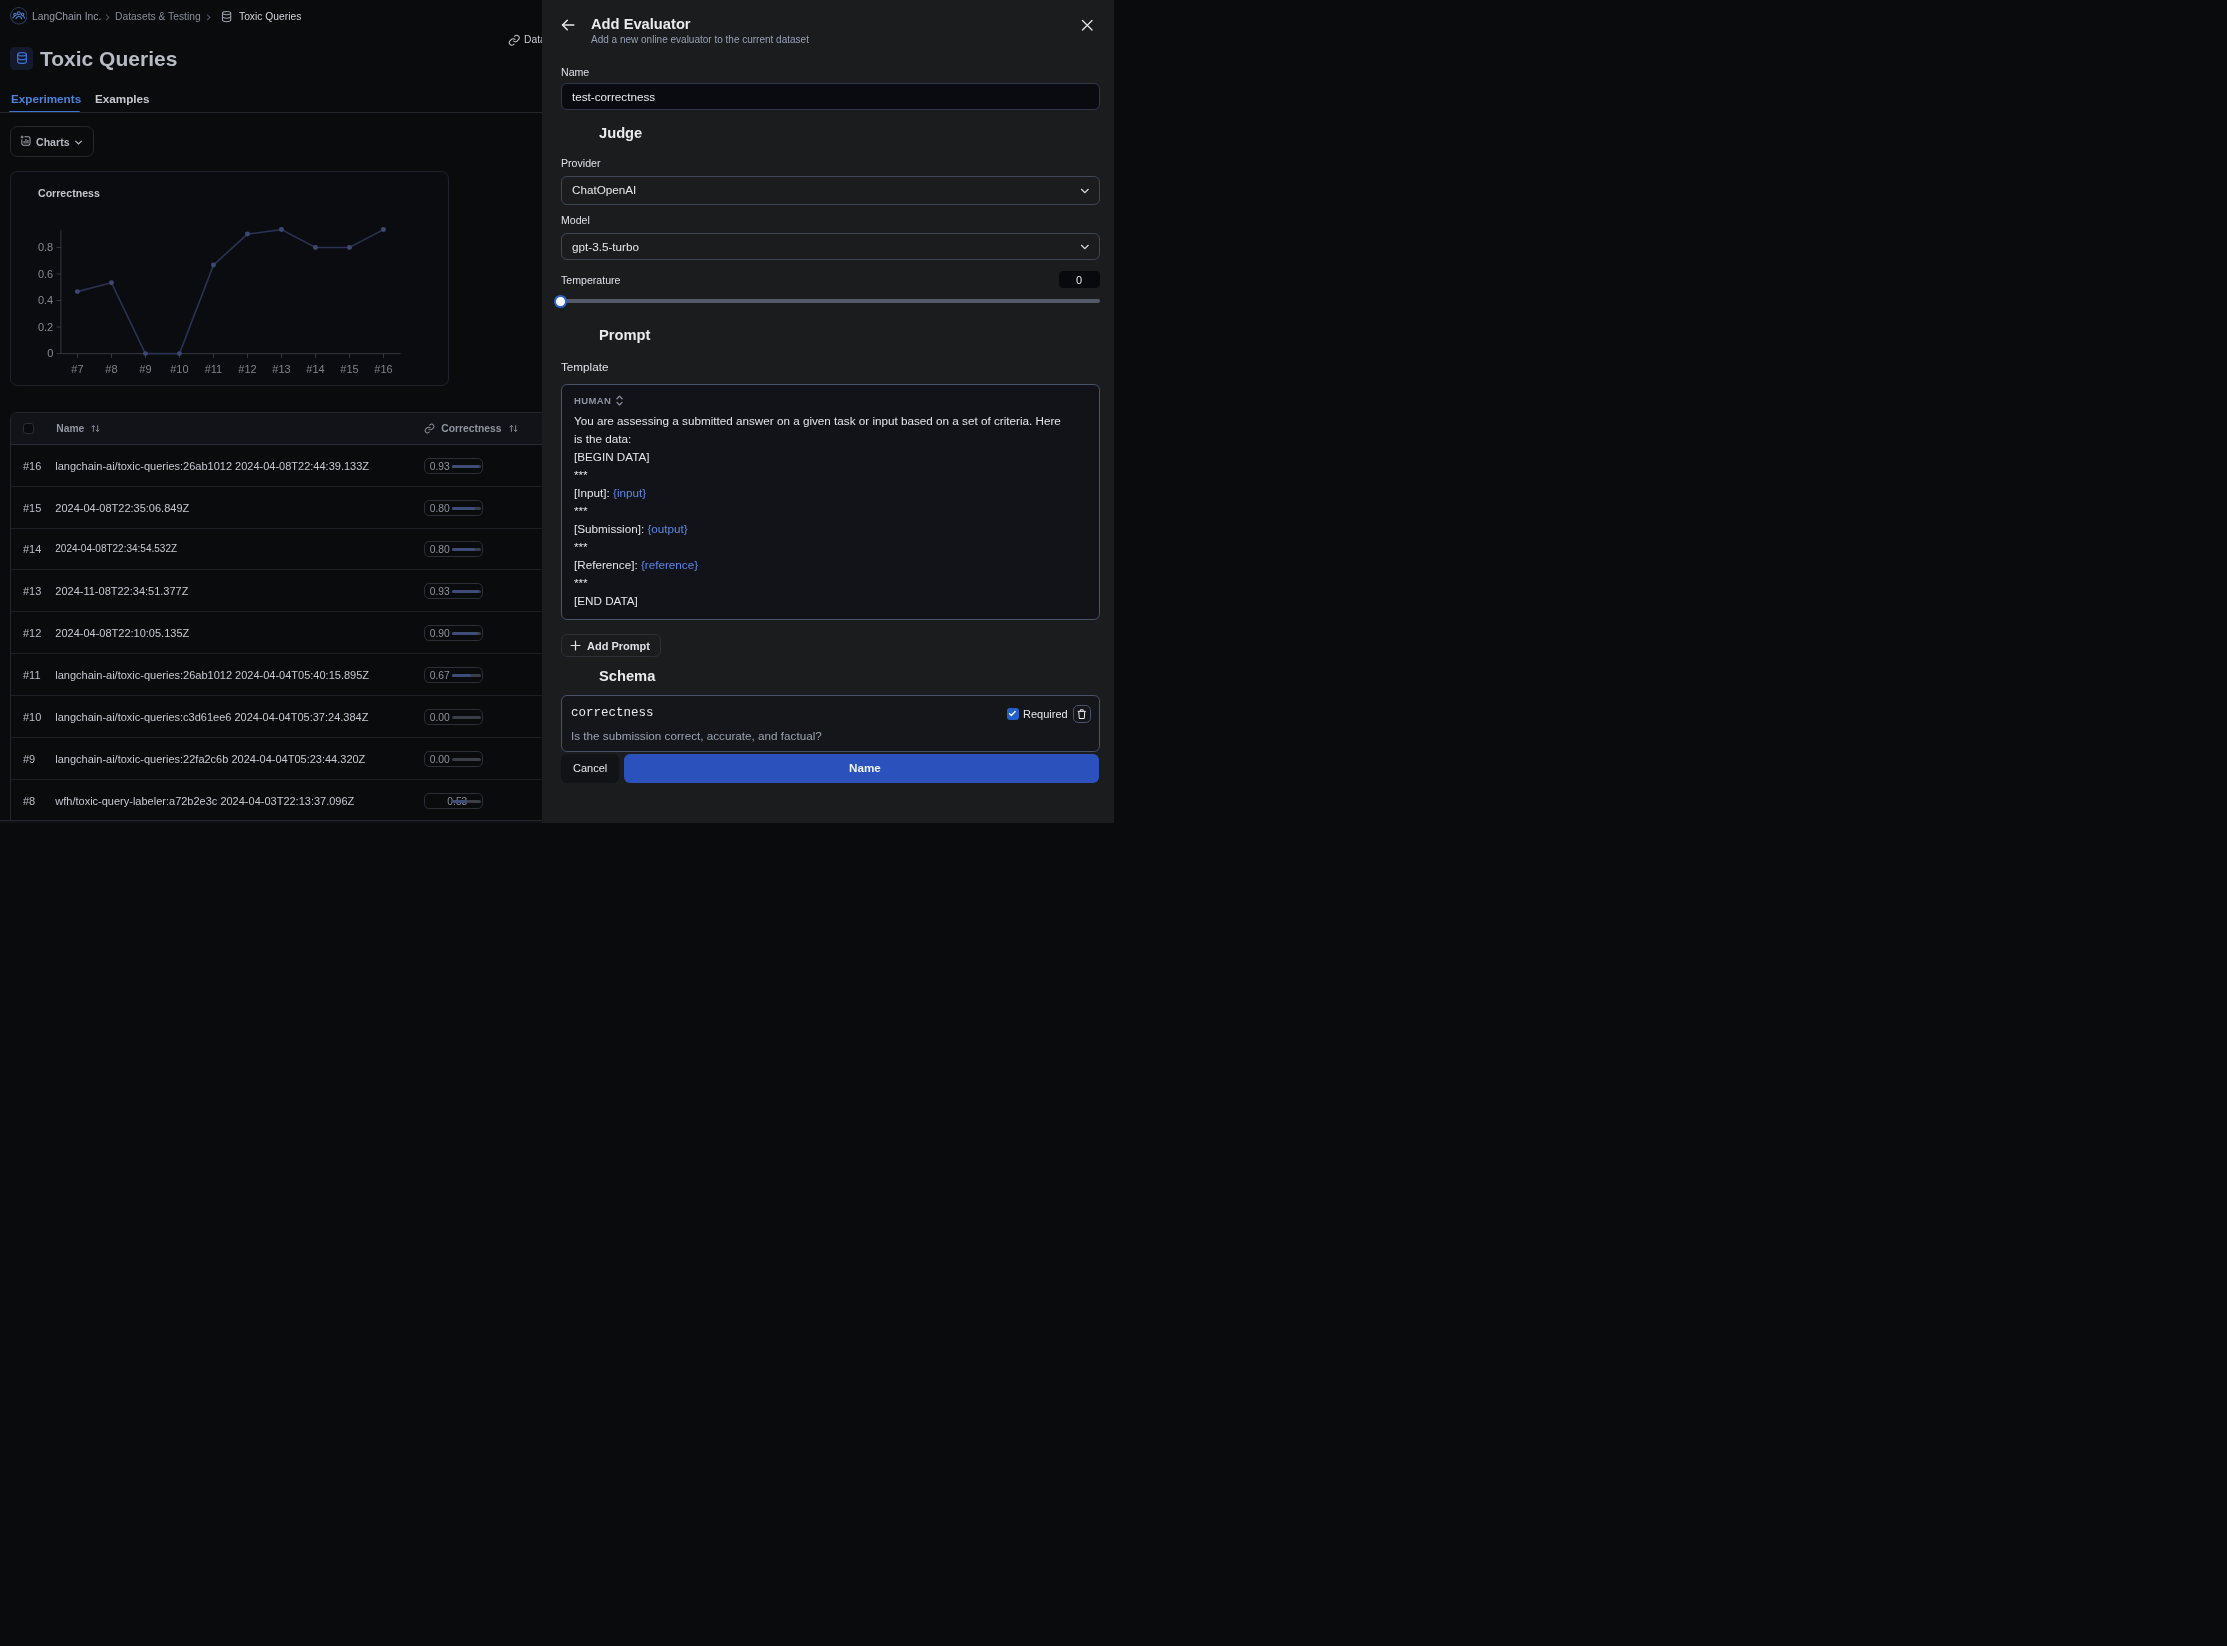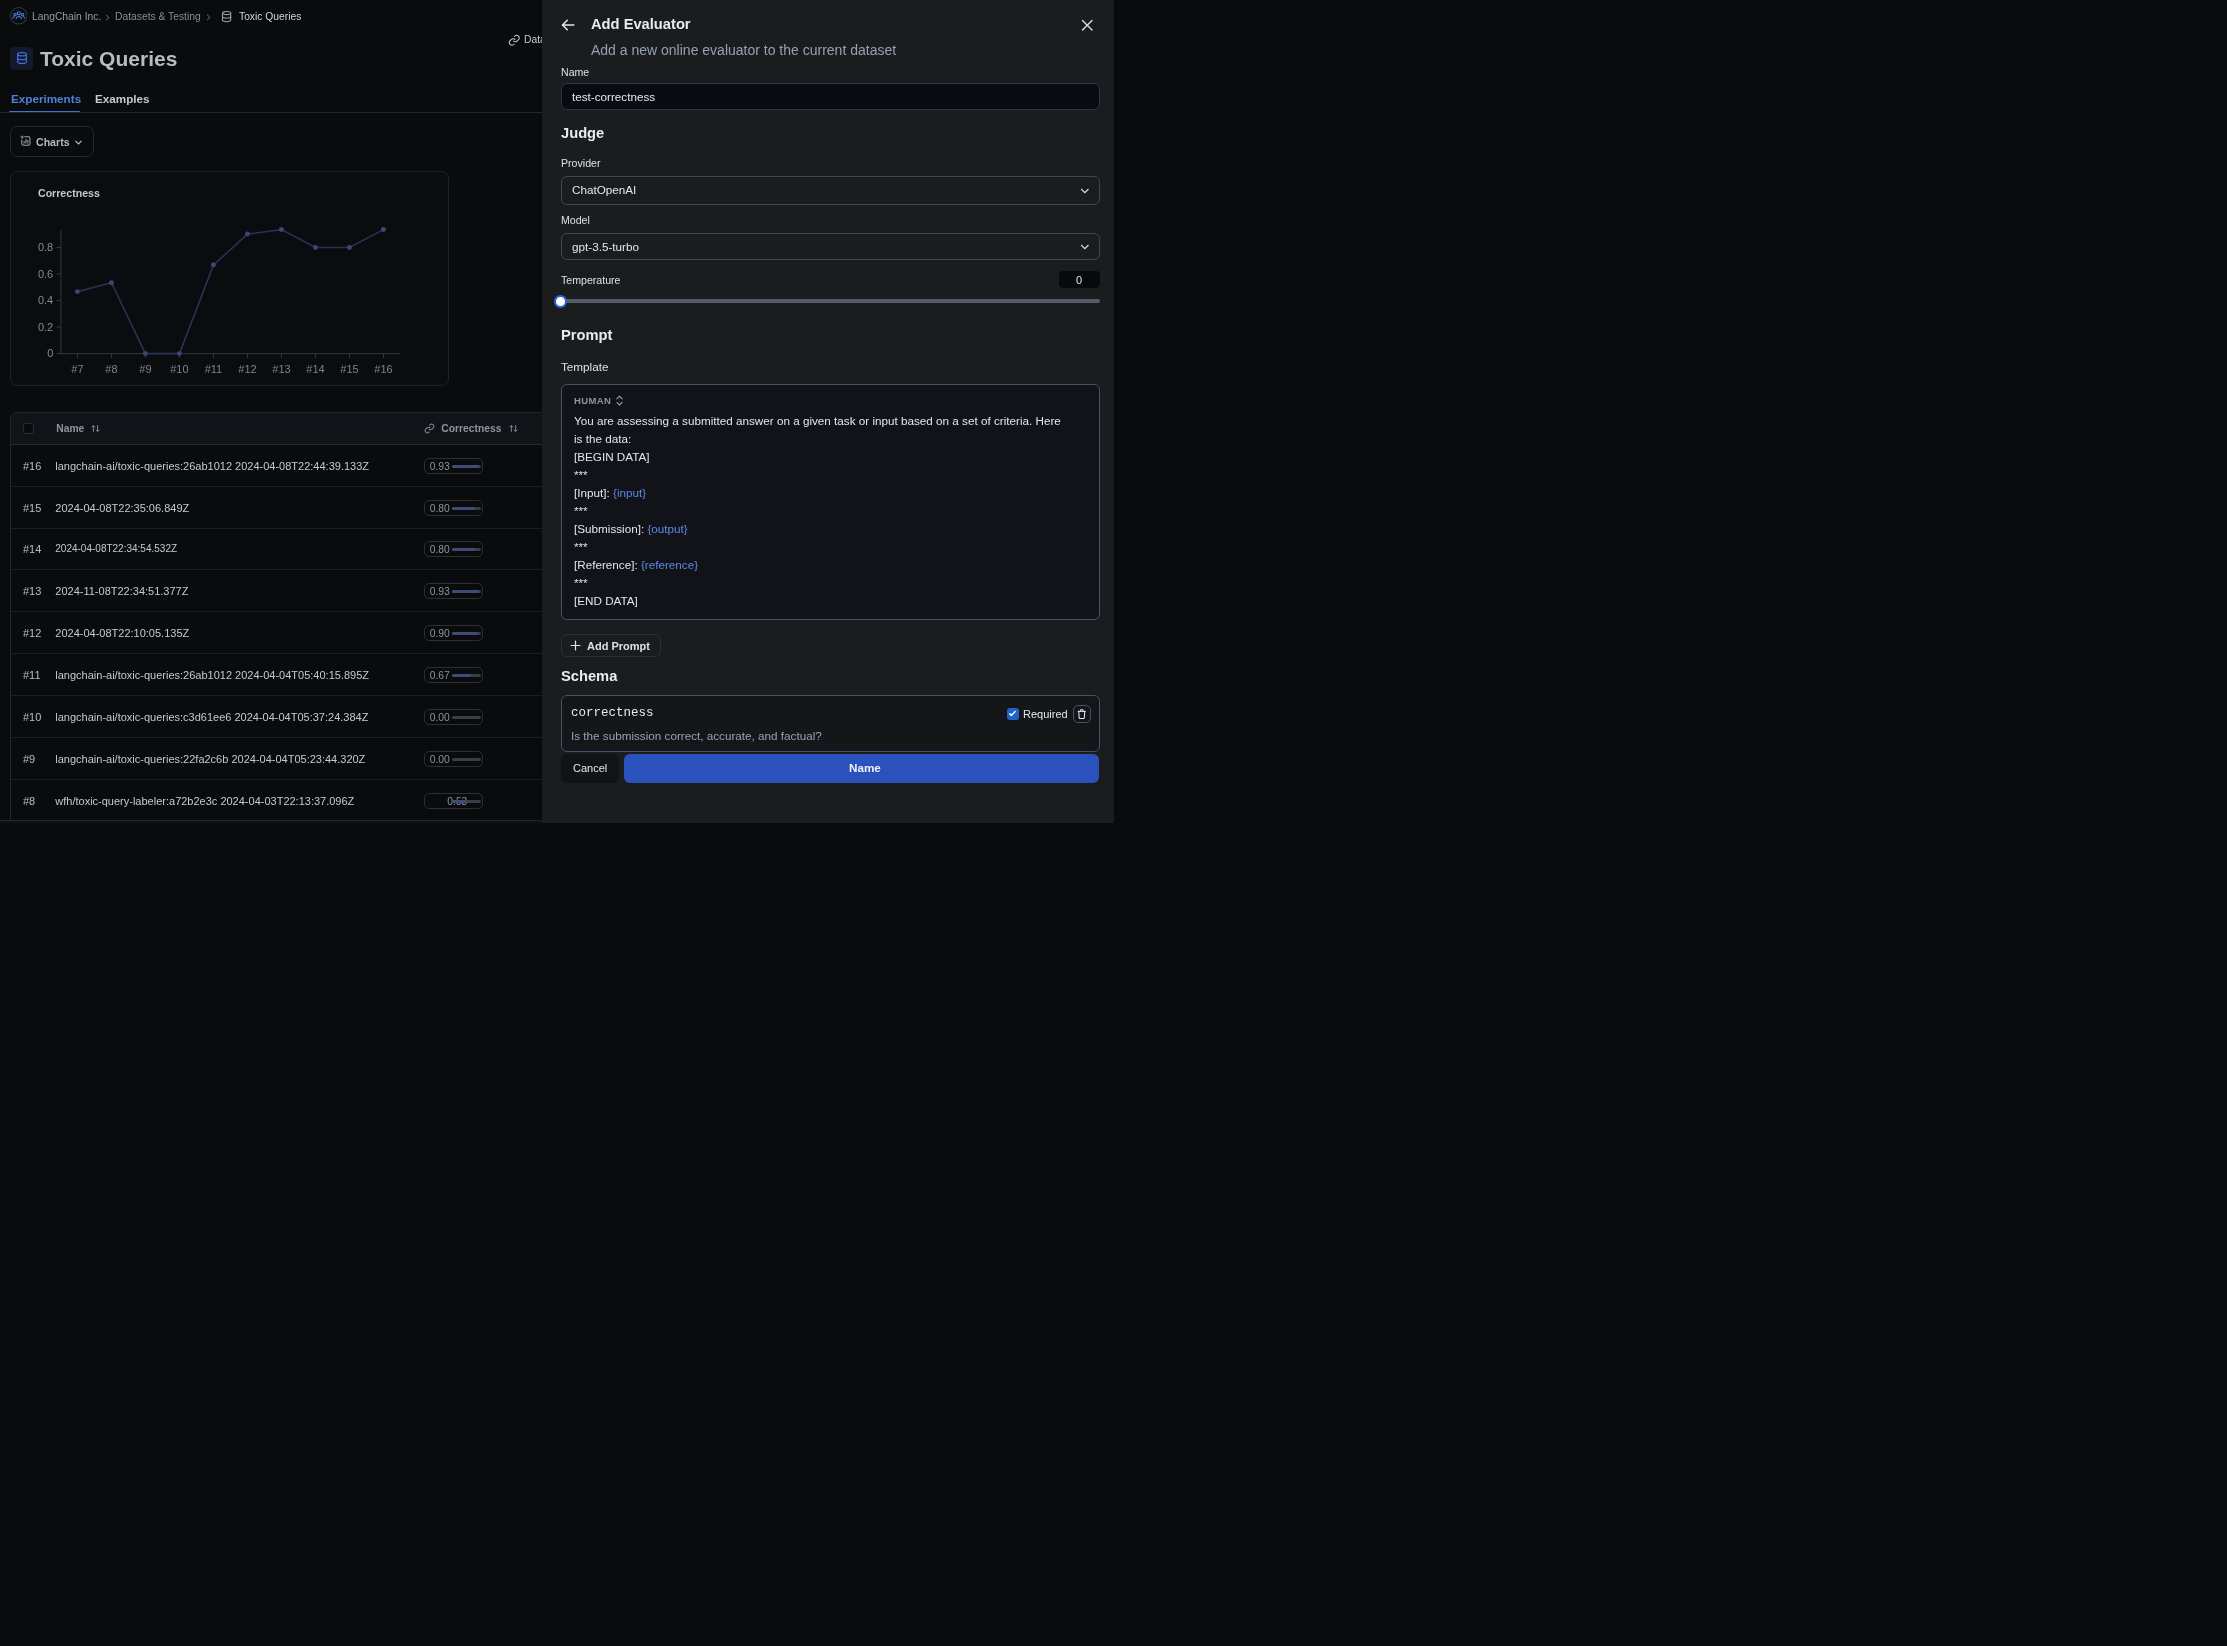--- a/index.html
+++ b/index.html
@@ -2,21 +2,21 @@
 <html style="font-size:11.7px"><head>
 <meta charset="utf-8">
 <style>
 * { margin:0; padding:0; box-sizing:border-box; }
 html,body { width:1114px; height:823px; background:#0a0b0d; font-family:"Liberation Sans",sans-serif; overflow:hidden; }
 .abs { position:absolute; }
 #main { position:absolute; left:0; top:0; width:1114px; height:823px; }
 .crumbtxt { font-size:10.3px; }
 #panel { position:absolute; left:542px; top:0; width:572px; height:823px; background:#1b1c1e; }
 .label { font-size:10.6px; color:#dde0e6; }
-.h2 { font-size:14.7px; font-weight:700; color:#e9ebee; }
+.h2 { font-size:14.7px; font-weight:700; color:#e9ebee;margin-left:38px; }
 .selbox { position:absolute; left:561px; width:539px; border:0.7px solid #3e4658; border-radius:5.9px; }
 .seltxt { position:absolute; left:11px; font-size:11.7px; color:#e4e7eb; }
 </style>
 </head>
 <body>
 <div id="main">
 
   <svg class="abs" style="left:9.5px;top:7.3px" width="17.6" height="17.6" viewBox="0 0 24 24" fill="none">
     <circle cx="12" cy="12" r="11.2" stroke="#2c3a55" stroke-width="1.4"></circle>
     <g stroke="#4a7fd6" stroke-width="1.5" fill="none">
@@ -227,21 +227,21 @@
 <div>
 
   <svg class="abs" style="left:560px;top:17px" width="16" height="16" viewBox="0 0 22 22" fill="none" stroke="#e8eaed" stroke-width="2" stroke-linecap="round" stroke-linejoin="round">
     <path d="M19 11H3.5"></path>
       <path d="M10 4.5 3.5 11l6.5 6.5"></path>
   </svg>
   <span class="abs" style="left:591px;top:16px;font-size:14.7px;font-weight:600;color:#e9ebee">Add Evaluator</span>
   <svg class="abs" style="left:1081px;top:19px" width="12.5" height="12.5" viewBox="0 0 17 17" fill="none" stroke="#dfe2e6" stroke-width="1.8" stroke-linecap="round">
     <path d="M2 2 15 15M15 2 2 15"></path>
   </svg>
-  <span class="abs" style="left:591px;top:42px;font-size:14px;color:#96a0b4">Add a new online evaluator to the current dataset</span>
+  <span class="abs" style="left:591px;top:34px;font-size:10px;color:#96a0b4">Add a new online evaluator to the current dataset</span>
 
   <span class="abs label" style="left:561px;top:66px">Name</span>
   <div class="abs" style="left:561px;top:83px;width:539px;height:27px;border-radius:5.9px;background:#0a0b10;border:0.7px solid #30364a"></div>
   <span class="abs" style="left:572px;top:90px;font-size:11.7px;color:#e6e8ec">test-correctness</span>
 
   <span class="abs h2" style="left:561px;top:125px">Judge</span>
   <span class="abs label" style="left:561px;top:157px">Provider</span>
   <div class="selbox" style="top:176px;height:29px"></div>
   <span class="seltxt abs" style="left:572px;top:183px">ChatOpenAI</span>
   <svg class="abs" style="left:1079px;top:185px" width="11.7" height="11.7" viewBox="0 0 16 16" fill="none">

